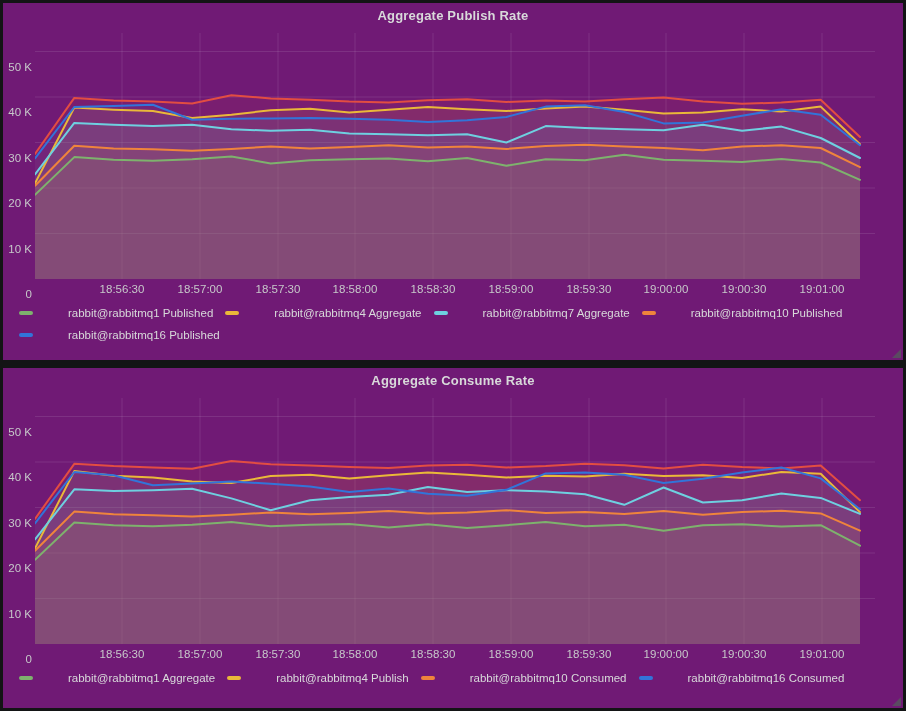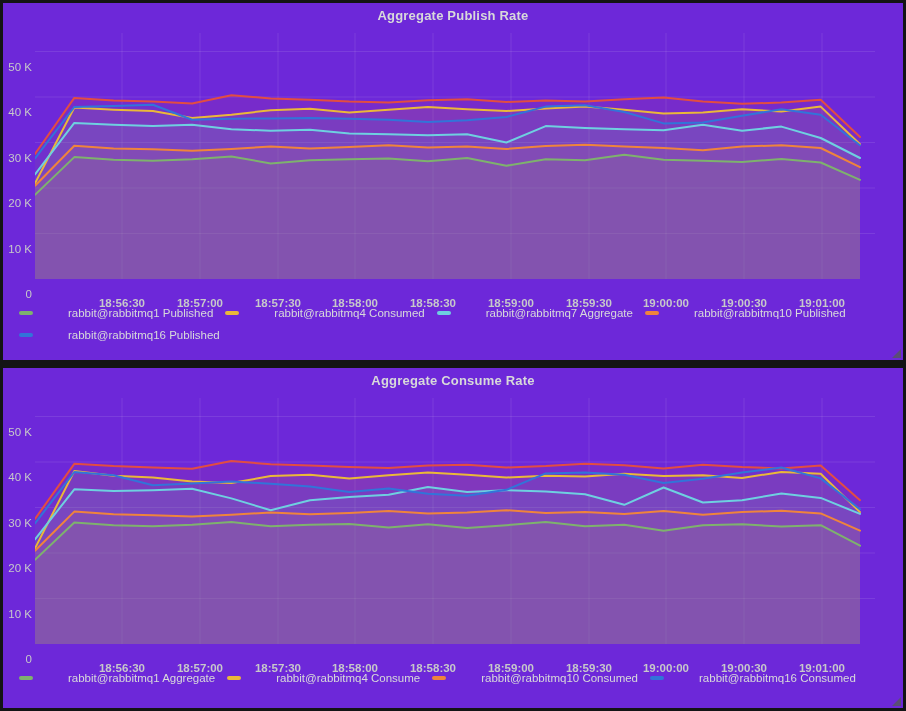--- a/index.html
+++ b/index.html
@@ -6,21 +6,21 @@
   body{
     width:906px;height:711px;
     background:#131415;
     font-family:"Liberation Sans",sans-serif;
     overflow:hidden;
     box-sizing:border-box;
     padding:3px;
   }
   .panel{
     position:relative;
-    background:#6d28d9;
+    background:#701a75;
     width:900px;
     box-sizing:border-box;
     overflow:hidden;
   }
   .panel-1{height:357px;margin-bottom:8px;}
   .panel-2{height:340px;}
   .panel-title{
     height:26px;line-height:26px;
     text-align:center;
     color:#d8d9da;
@@ -32,22 +32,22 @@
   .y-axis{position:absolute;left:0;top:15px;width:32px;height:100%;}
   .y-tick{
     position:absolute;right:3px;
     color:#c7c8ca;font-size:11.5px;line-height:14px;
     white-space:nowrap;
   }
   .graph-svg{position:absolute;left:32px;top:0;width:840px;height:246px;display:block;}
   .grid{stroke:rgba(255,255,255,0.10);stroke-width:1;}
   .x-axis{position:relative;height:22px;}
   .x-tick{
-    position:absolute;top:18px;transform:translateX(-50%);
-    color:#c7c8ca;font-size:11.5px;white-space:nowrap;font-weight:bold;
+    position:absolute;top:4px;transform:translateX(-50%);
+    color:#c7c8ca;font-size:11.5px;white-space:nowrap;
   }
   .legend{
     display:flex;flex-wrap:wrap;
     padding:2px 10px 0 16px;
     row-gap:2px;
   }
   .legend-item{
     display:flex;align-items:center;
     margin-right:12px;height:20px;
     cursor:pointer;white-space:nowrap;gap:29px;
@@ -124,21 +124,21 @@
       <div class="x-tick" style="left: 741px;">19:00:30</div>
       <div class="x-tick" style="left: 819px;">19:01:00</div>
     </div>
   <div class="legend">
       <div class="legend-item">
         <span class="swatch" style="background: rgb(126, 178, 109);"></span>
         <span class="legend-label">rabbit@rabbitmq1 Published</span>
       </div>
       <div class="legend-item">
         <span class="swatch" style="background: rgb(234, 184, 57);"></span>
-        <span class="legend-label">rabbit@rabbitmq4 Consumed</span>
+        <span class="legend-label">rabbit@rabbitmq4 Aggregate</span>
       </div>
       <div class="legend-item">
         <span class="swatch" style="background: rgb(110, 208, 224);"></span>
         <span class="legend-label">rabbit@rabbitmq7 Aggregate</span>
       </div>
       <div class="legend-item">
         <span class="swatch" style="background: rgb(239, 132, 60);"></span>
         <span class="legend-label">rabbit@rabbitmq10 Published</span>
       </div>
       <div class="legend-item">
@@ -202,21 +202,21 @@
       <div class="x-tick" style="left: 741px;">19:00:30</div>
       <div class="x-tick" style="left: 819px;">19:01:00</div>
     </div>
   <div class="legend">
       <div class="legend-item">
         <span class="swatch" style="background: rgb(126, 178, 109);"></span>
         <span class="legend-label">rabbit@rabbitmq1 Aggregate</span>
       </div>
       <div class="legend-item">
         <span class="swatch" style="background: rgb(234, 184, 57);"></span>
-        <span class="legend-label">rabbit@rabbitmq4 Consume</span>
+        <span class="legend-label">rabbit@rabbitmq4 Publish</span>
       </div>
       <div class="legend-item">
         <span class="swatch" style="background: rgb(239, 132, 60);"></span>
         <span class="legend-label">rabbit@rabbitmq10 Consumed</span>
       </div>
       <div class="legend-item">
         <span class="swatch" style="background: rgb(50, 116, 217);"></span>
         <span class="legend-label">rabbit@rabbitmq16 Consumed</span>
       </div>
     </div>

